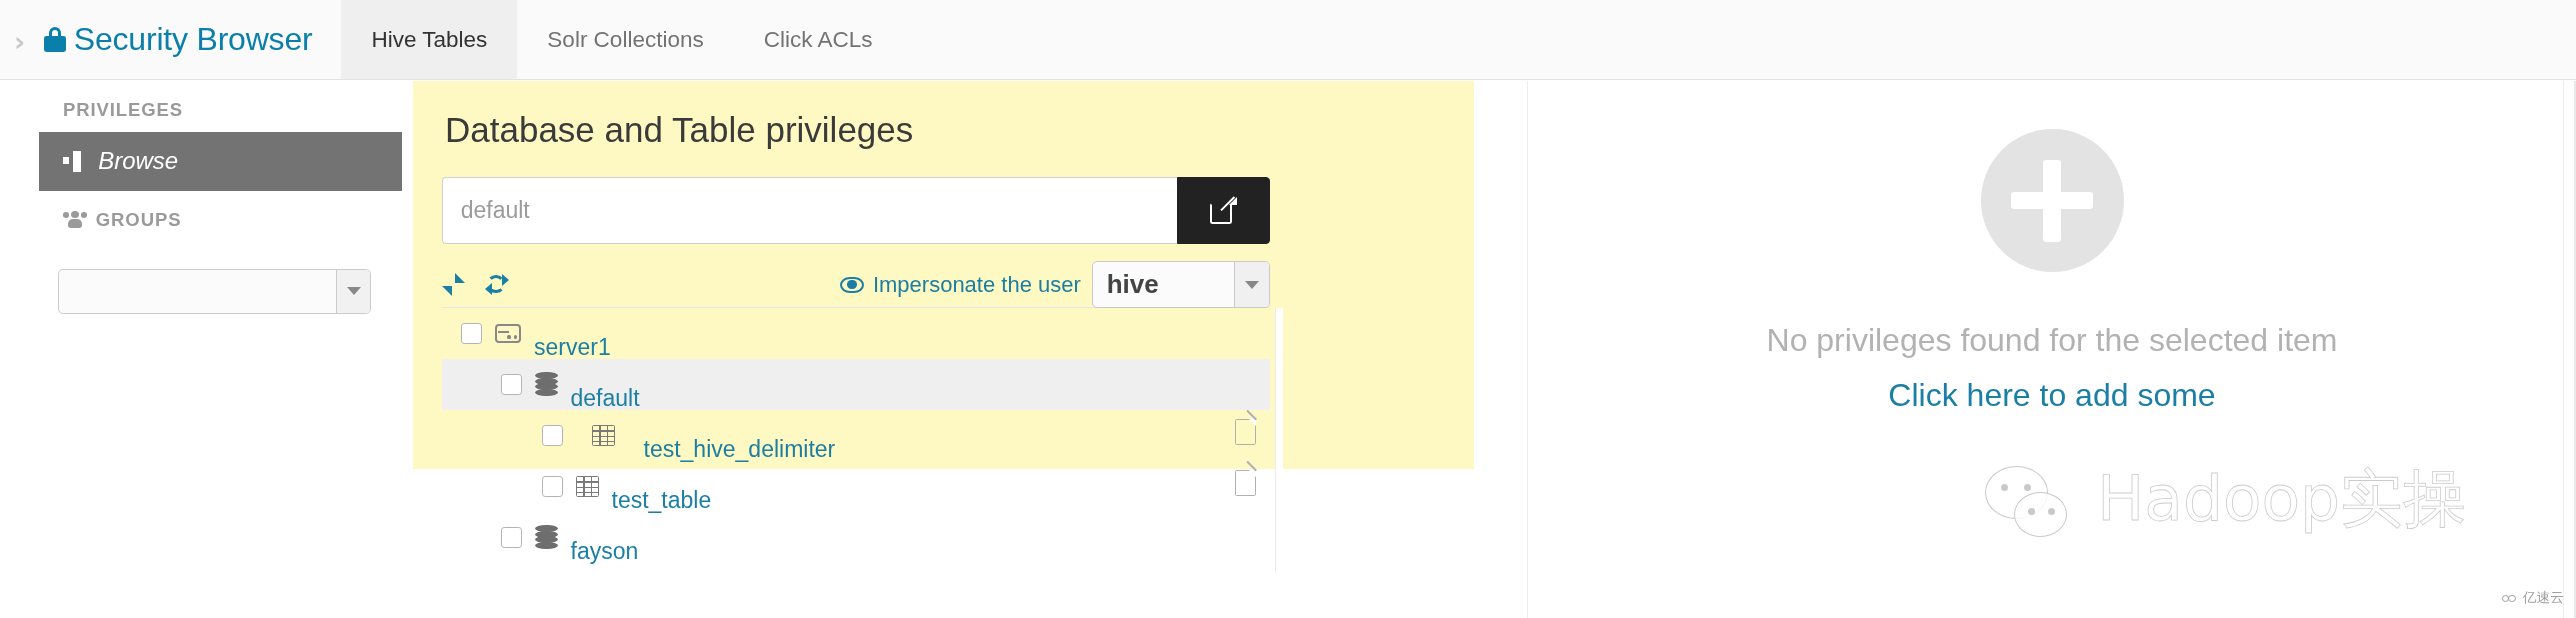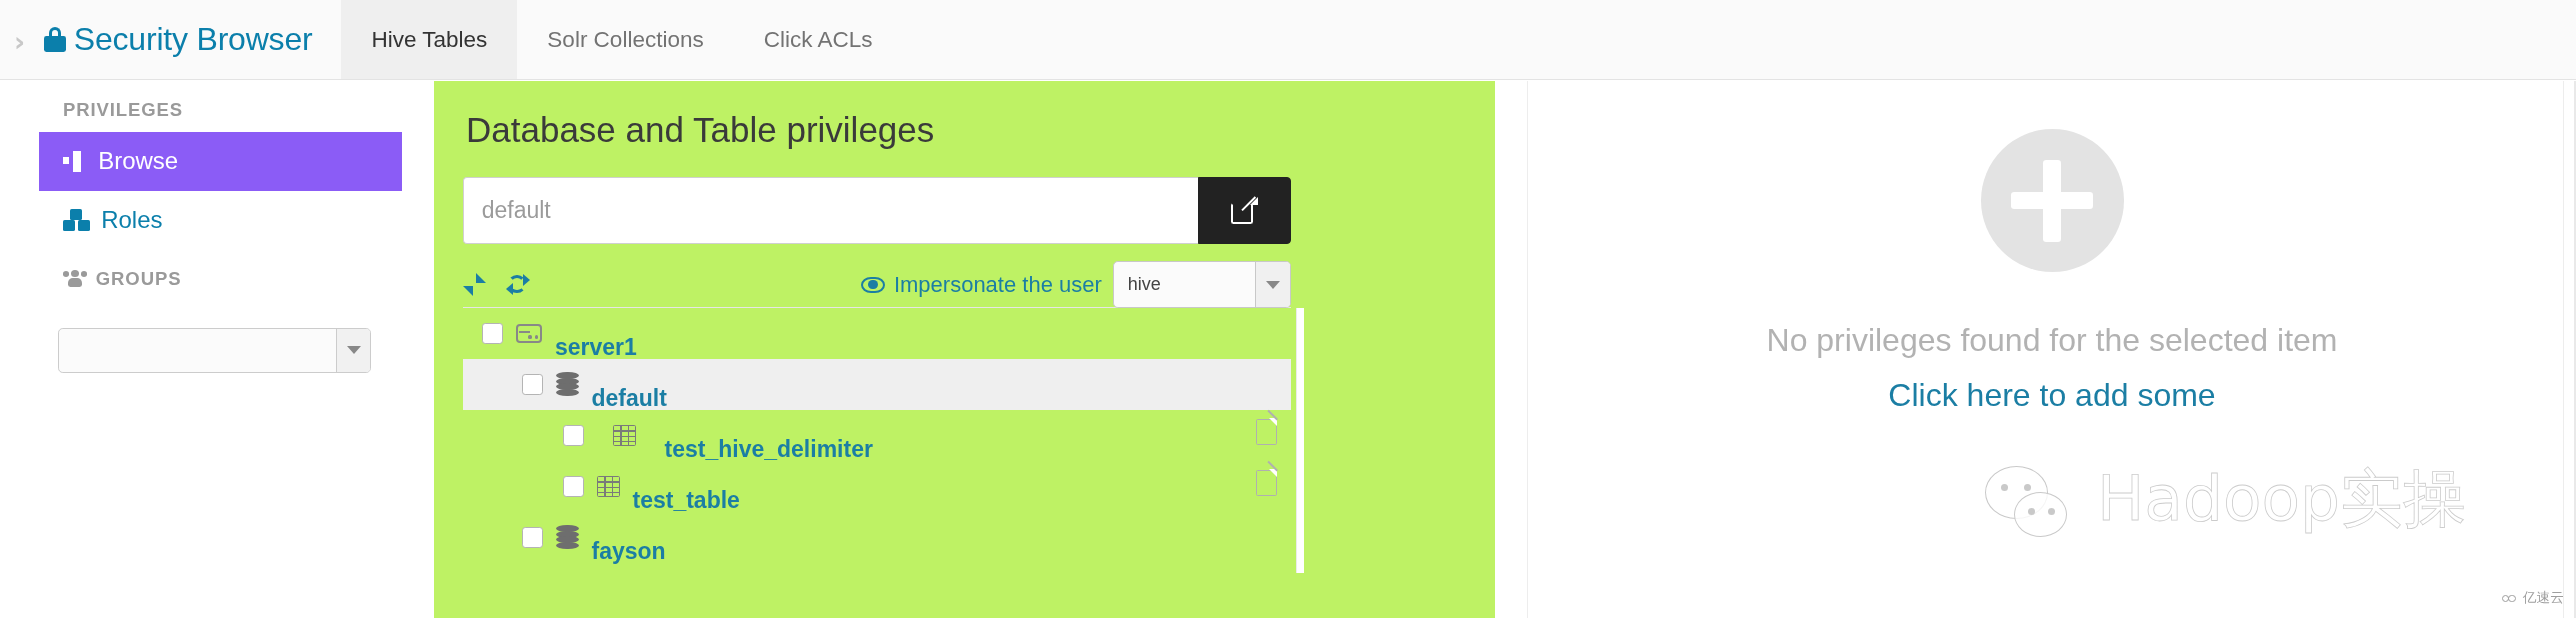--- a/index.html
+++ b/index.html
@@ -61,21 +61,21 @@
     padding: 17.7px 0 11.2px 63px;
     display: flex; align-items: center; gap: 8.8px;
   }
   .side-item {
     display: flex; align-items: center; gap: 11.2px;
     height: 59px; margin: 0 32px 0 39px;
     padding-left: 24px;
     font-size: 24px; color: #0b7fab;
     cursor: pointer;
   }
-  .side-item.active { background: #8b5cf6; color: #ffffff; }
+  .side-item.active { background: #737373; color: #ffffff; font-style: italic; }
 
   
   .ic-browse { width: 24px; height: 21px; position: relative; display:inline-block; }
   .ic-browse i {
     position: absolute; background: currentColor; display: block;
   }
   .ic-browse .sq { width: 8px; height: 8px; }
   .ic-browse .s0 { left: 0; top: 6.4px; width: 6.4px; height: 6.4px; }
   .ic-browse .s1 { left: 10.4px; top: 0; }
   .ic-browse .s2 { left: 10.4px; top: 6.4px; }
@@ -114,23 +114,23 @@
     display: flex; align-items: center; justify-content: center;
   }
   .caret-dn {
     width: 0; height: 0;
     border-left: 7.2px solid transparent; border-right: 7.2px solid transparent;
     border-top: 8px solid #888888;
   }
 
   
   .main {
-    position: absolute; left: 434px; top: 81px;
-    width: 1061px; height: 538px;
-    background: #bef264;
+    position: absolute; left: 413px; top: 81px;
+    width: 1061px; height: 388px;
+    background: #fef9c3;
   }
   .page-title {
     font-size: 35px; color: #3a3a3a; font-weight: 400;
     padding: 29px 0 0 32px;
   }
   .search-row {
     display: flex; margin: 26.5px 0 0 29px; width: 828px; height: 67px;
   }
   .search-input {
     flex: 1; height: 67px;
@@ -223,42 +223,42 @@
     background: currentColor; border-radius: 50%;
   }
   .imp-select {
     width: 178px; height: 47px;
     border: 0.8px solid #c8c8c8; border-radius: 4.8px;
     background: #fbfbfb;
     display: flex; align-items: stretch; overflow: hidden;
   }
   .imp-select .val {
     flex: 1; display: flex; align-items: center;
-    padding-left: 13.7px; font-size: 18px; color: #444444;
+    padding-left: 13.7px; font-size: 26px; color: #444444; font-weight: bold;
   }
   .imp-select .caret-box {
     width: 35px; border-left: 0.8px solid #c8c8c8; background: #f0f0f0;
     display: flex; align-items: center; justify-content: center;
   }
 
   
   .tree { margin: 0 0 0 29px; width: 828px; position: relative; }
   .tree-row {
     display: flex; align-items: center;
     height: 51px;
     font-size: 23px;
     position: relative;
   }
   .tree-row.selected { background: #efefef; }
   .tree-row .cb {
     width: 21px; height: 21px;
     border: 0.8px solid #b4b4b4; border-radius: 3.2px;
     background: #ffffff; flex: none; cursor: pointer;
   }
-  .tree-row .nm { color: #1b7ea4; font-weight: bold; white-space: nowrap; margin-top: 28px; }
+  .tree-row .nm { color: #1b7ea4; font-weight: normal; white-space: nowrap; margin-top: 28px; }
   .tree-row .ic { flex: none; display: flex; align-items: center; }
   .tree-row .gap { width: 13px; flex: none; }
   .tree-row .file-end { margin-left: auto; margin-right: 14.5px; }
 
   .ic-server { width: 26px; height: 19px; position: relative; display:inline-block; }
   .ic-server .sv {
     position: absolute; inset: 0; border: 2.4px solid #888888; border-radius: 4px;
   }
   .ic-server .dot {
     position: absolute; right: 4px; bottom: 4px; width: 3.2px; height: 3.2px;
@@ -412,28 +412,20 @@
   <div class="side-item active">
     <span class="ic-browse">
       <i class="s0"></i>
         <i class="sq s1"></i>
         <i class="sq s2"></i>
         <i class="sq s3"></i>
     </span>
     <span>Browse</span>
   </div>
 
-  <div class="side-item">
-    <span class="ic-roles">
-      <b class="b1"></b>
-        <b class="b2"></b>
-        <b class="b3"></b>
-    </span>
-    <span>Roles</span>
-  </div>
 
   <div class="side-group-label">
     <span class="ic-groups">
       <u class="h1"></u>
         <u class="h2"></u>
         <u class="h3"></u>
         <u class="bd"></u>
     </span>
     <span>GROUPS</span>
   </div>

